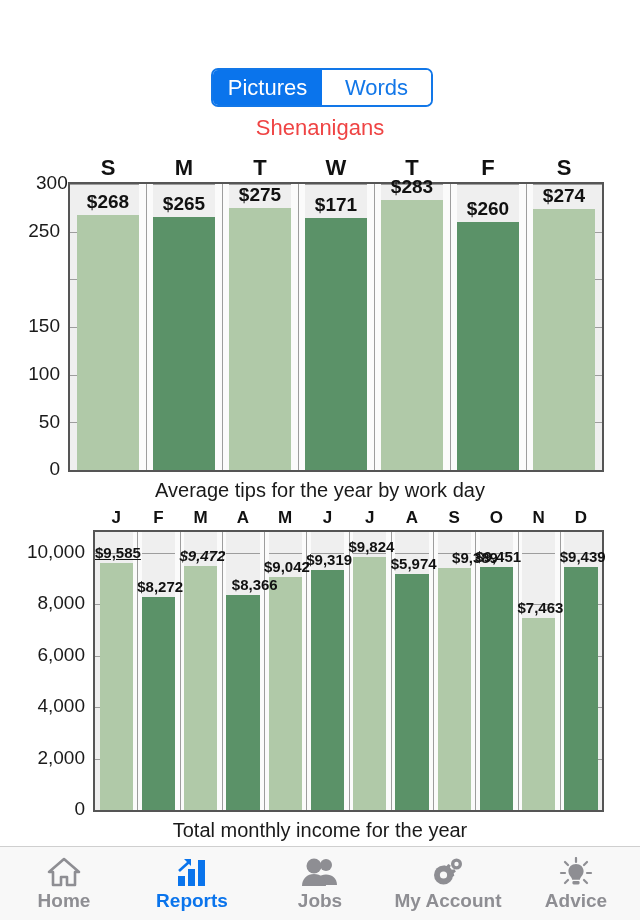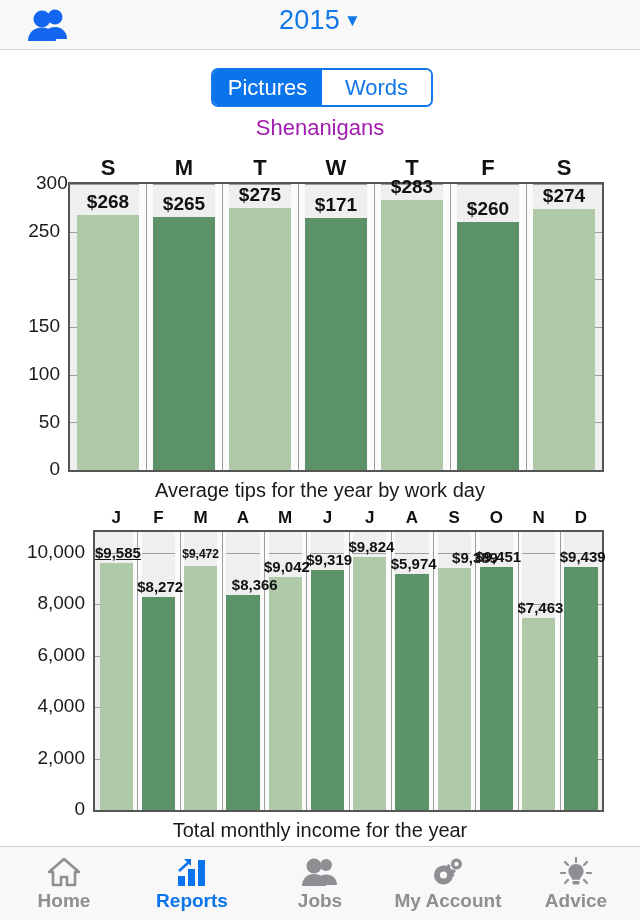--- a/index.html
+++ b/index.html
@@ -33,21 +33,21 @@
   }
   .seg {
     flex:1; display:flex; align-items:center; justify-content:center;
     font-size:22px; color:#1277e8; background:#fff; cursor:pointer;
   }
   .seg.active { background:#0a74ec; color:#ffffff; }
 
   
   .chart-title {
     position:absolute; width:640px; text-align:center;
-    font-size:22px; color:#a21caf; font-weight:400;
+    font-size:22px; color:#ef4444; font-weight:400;
   }
   .plot {
     position:absolute;
     background:#efefef;
     border:2px solid #555;
     overflow:hidden;
   }
   .gridline {
     position:absolute; left:0; right:0; height:1px; background:#9d9d9d;
   }
@@ -83,33 +83,20 @@
   }
   .tab .tlabel { font-size:19px; color:#8e8e93;font-weight:bold; }
   .tab.active .tlabel { color:#0a74ec; }
   .tab .ticon { height:32px; display:flex; align-items:flex-end; }
 </style>
 </head>
 <body>
 
 <div class="app">
 
-  <div class="header">
-    <div class="people-icon">
-      <svg viewBox="0 0 56 34" width="56" height="34" aria-hidden="true">
-        <circle cx="33" cy="9" r="7.5" fill="#1466f0"></circle>
-        <path d="M21 31c0-7.5 5.6-12 12-12s12 4.5 12 12z" fill="#1466f0"></path>
-        <circle cx="20" cy="11" r="8.5" fill="#1466f0"></circle>
-        <path d="M6 33c0-8.4 6.3-13.5 14-13.5S34 24.6 34 33z" fill="#1466f0"></path>
-      </svg>
-    </div>
-    <div class="header-title">
-      <span>2015</span><span class="caret">▼</span>
-    </div>
-  </div>
 
   <div class="segmented">
     <div class="seg active">Pictures</div>
     <div class="seg">Words</div>
   </div>
 
   <div class="chart-title" style="top:115px;">Shenanigans</div>
   <div id="chart1-xticks">
       <div class="xtick" style="font-size: 22px; left: 70px; width: 76px; top: 155px;">S</div>
       <div class="xtick" style="font-size: 22px; left: 146px; width: 76px; top: 155px;">M</div>
@@ -225,21 +212,21 @@
       <div class="bandgap" style="left: 418px; width: 9px;"></div>
       <div class="vsep" style="left: 422.5px;"></div>
       <div class="bar light" style="left: 427px; width: 33.25px; height: 192.103px;"></div>
       <div class="bandgap" style="left: 460.25px; width: 9px;"></div>
       <div class="vsep" style="left: 464.75px;"></div>
       <div class="bar dark" style="left: 469.25px; width: 33.25px; height: 242.967px;"></div>
     </div>
   <div id="chart2-labels">
       <div class="vlabel" style="font-size: 15px; left: 95px; width: 42.25px; top: 544.275px; text-decoration: underline;">$9,585</div>
       <div class="vlabel" style="font-size: 15px; left: 137.25px; width: 42.25px; top: 578.073px;">$8,272</div>
-      <div class="vlabel" style="font-size: 12px; left: 179.5px; width: 42.25px; top: 547.184px;">$9,472</div>
+      <div class="vlabel" style="font-size: 15px; left: 179.5px; width: 42.25px; top: 547.184px; font-style: italic;">$9,472</div>
       <div class="vlabel" style="font-size: 15px; left: 221.75px; width: 66px; top: 575.653px;">$8,366</div>
       <div class="vlabel" style="font-size: 15px; left: 264px; width: 42.25px; top: 558.252px;">$9,042</div>
       <div class="vlabel" style="font-size: 15px; left: 306.25px; width: 42.25px; top: 551.122px;">$9,319</div>
       <div class="vlabel" style="font-size: 15px; left: 348.5px; width: 42.25px; top: 538.123px;">$9,824</div>
       <div class="vlabel" style="font-size: 15px; left: 390.75px; width: 42.25px; top: 554.751px;">$5,974</div>
       <div class="vlabel" style="font-size: 15px; left: 433px; width: 60px; top: 549.32px; margin-left: 12px;">$9,389</div>
       <div class="vlabel" style="font-size: 15px; left: 475.25px; width: 42.25px; top: 547.724px;">$9,451</div>
       <div class="vlabel" style="font-size: 15px; left: 517.5px; width: 42.25px; top: 598.897px;">$7,463</div>
       <div class="vlabel" style="font-size: 15px; left: 559.75px; width: 42.25px; top: 548.033px;">$9,439</div>
     </div>

